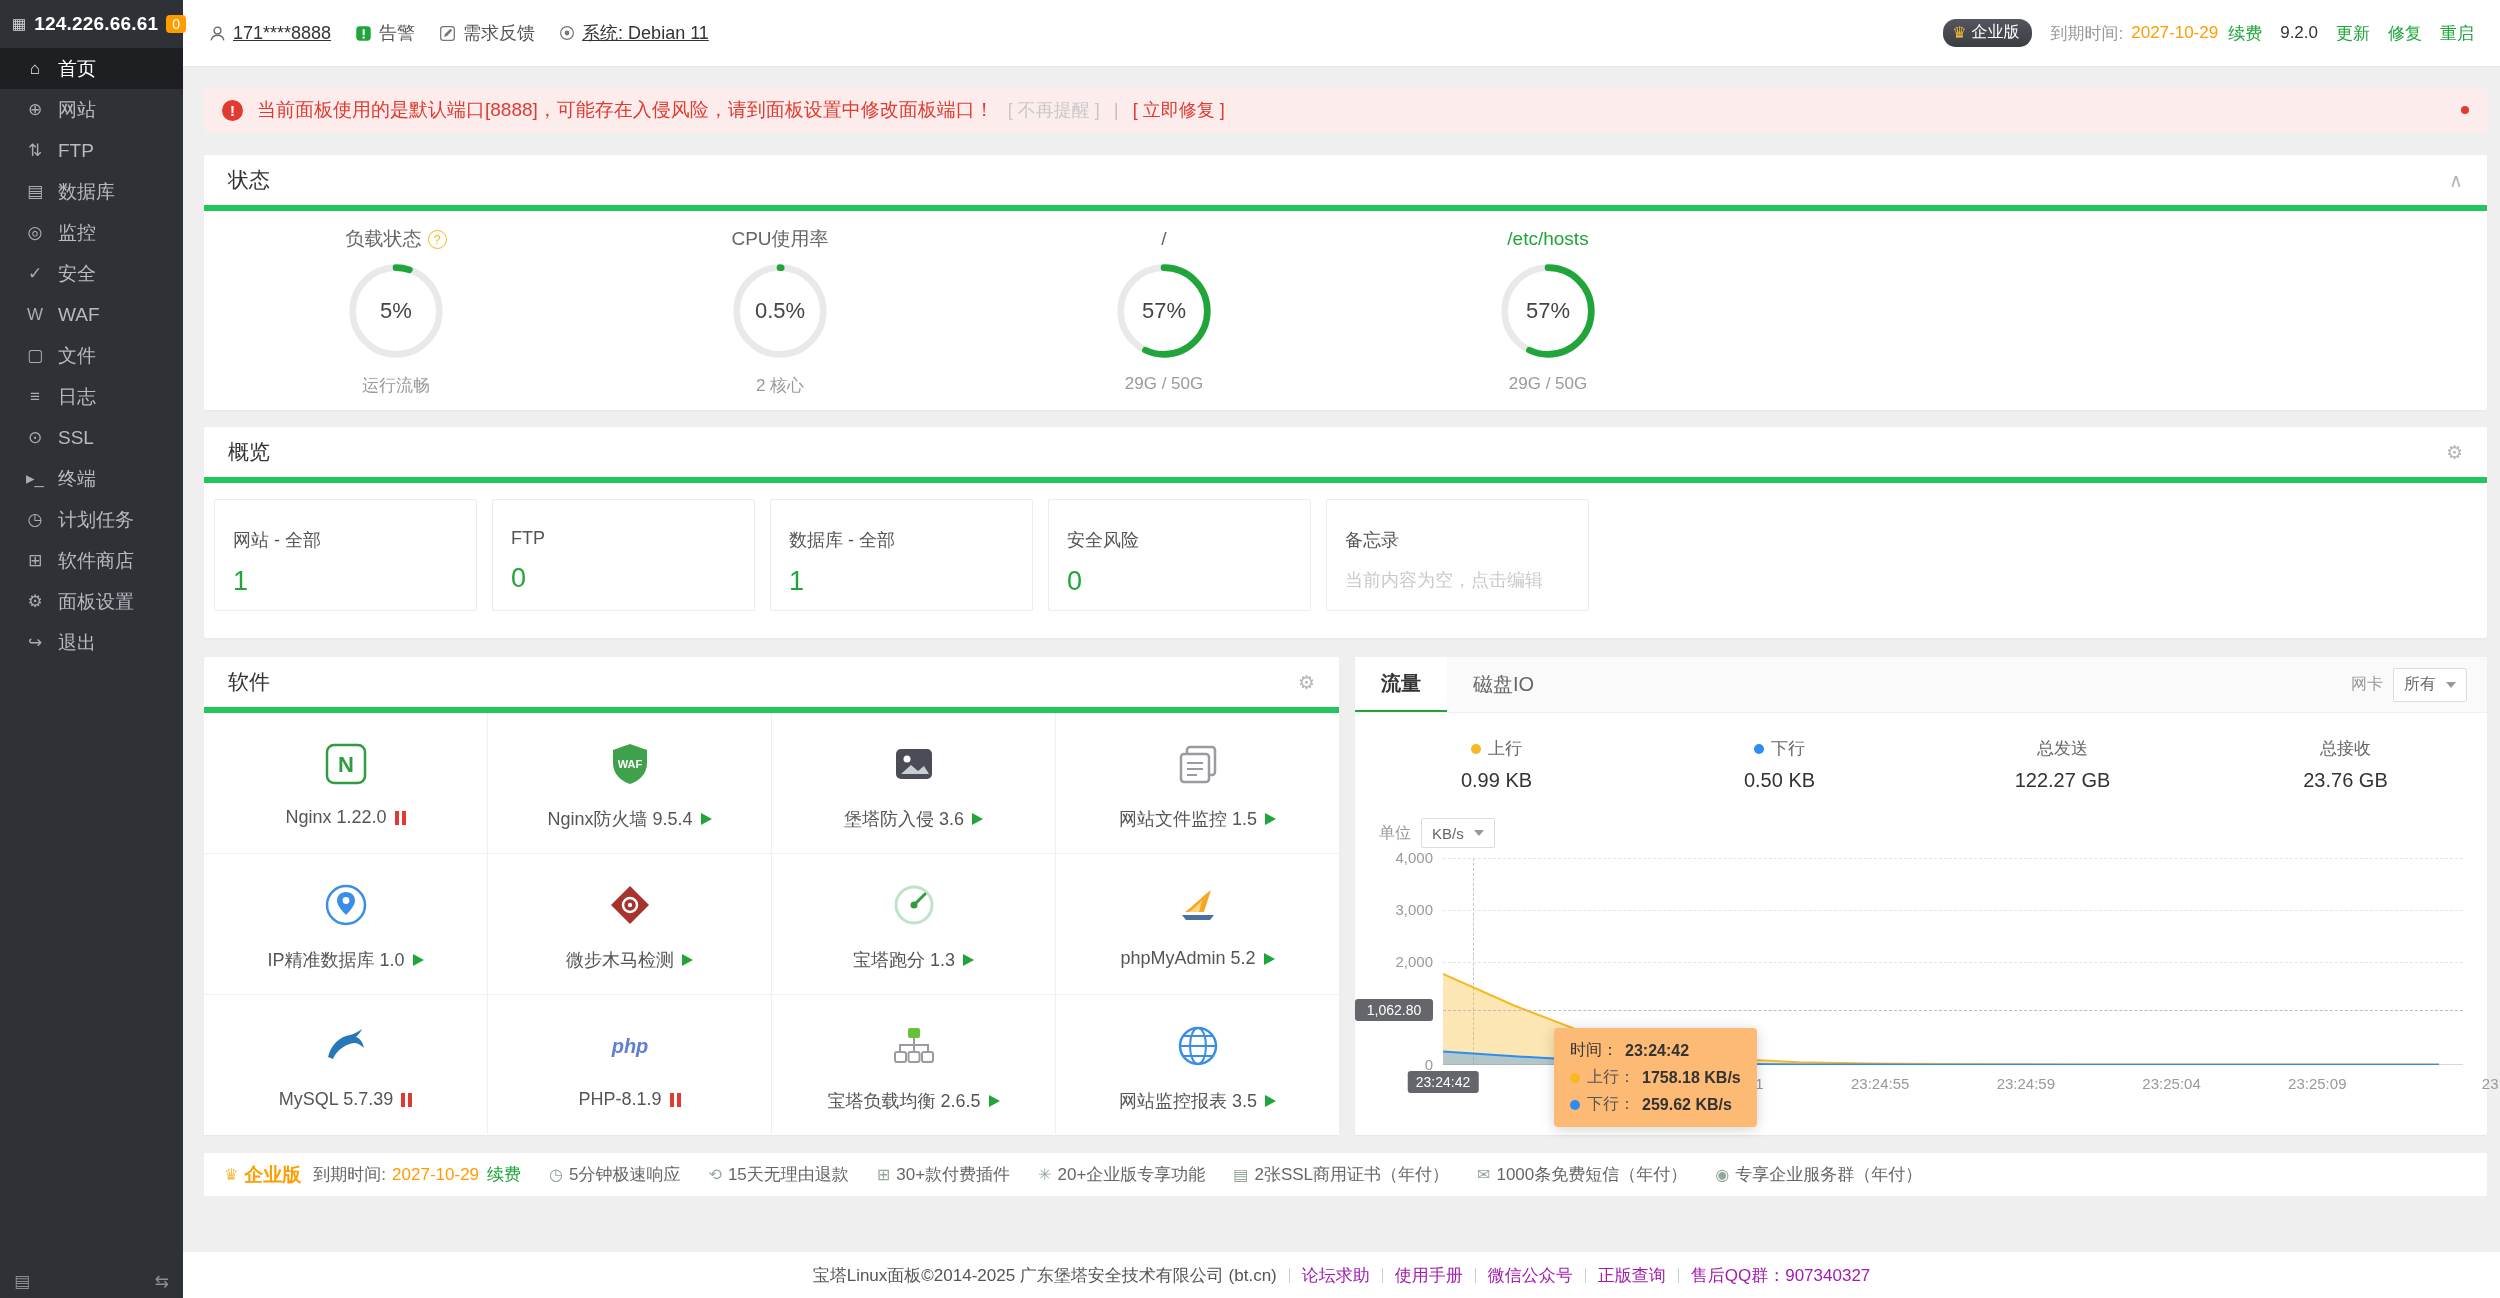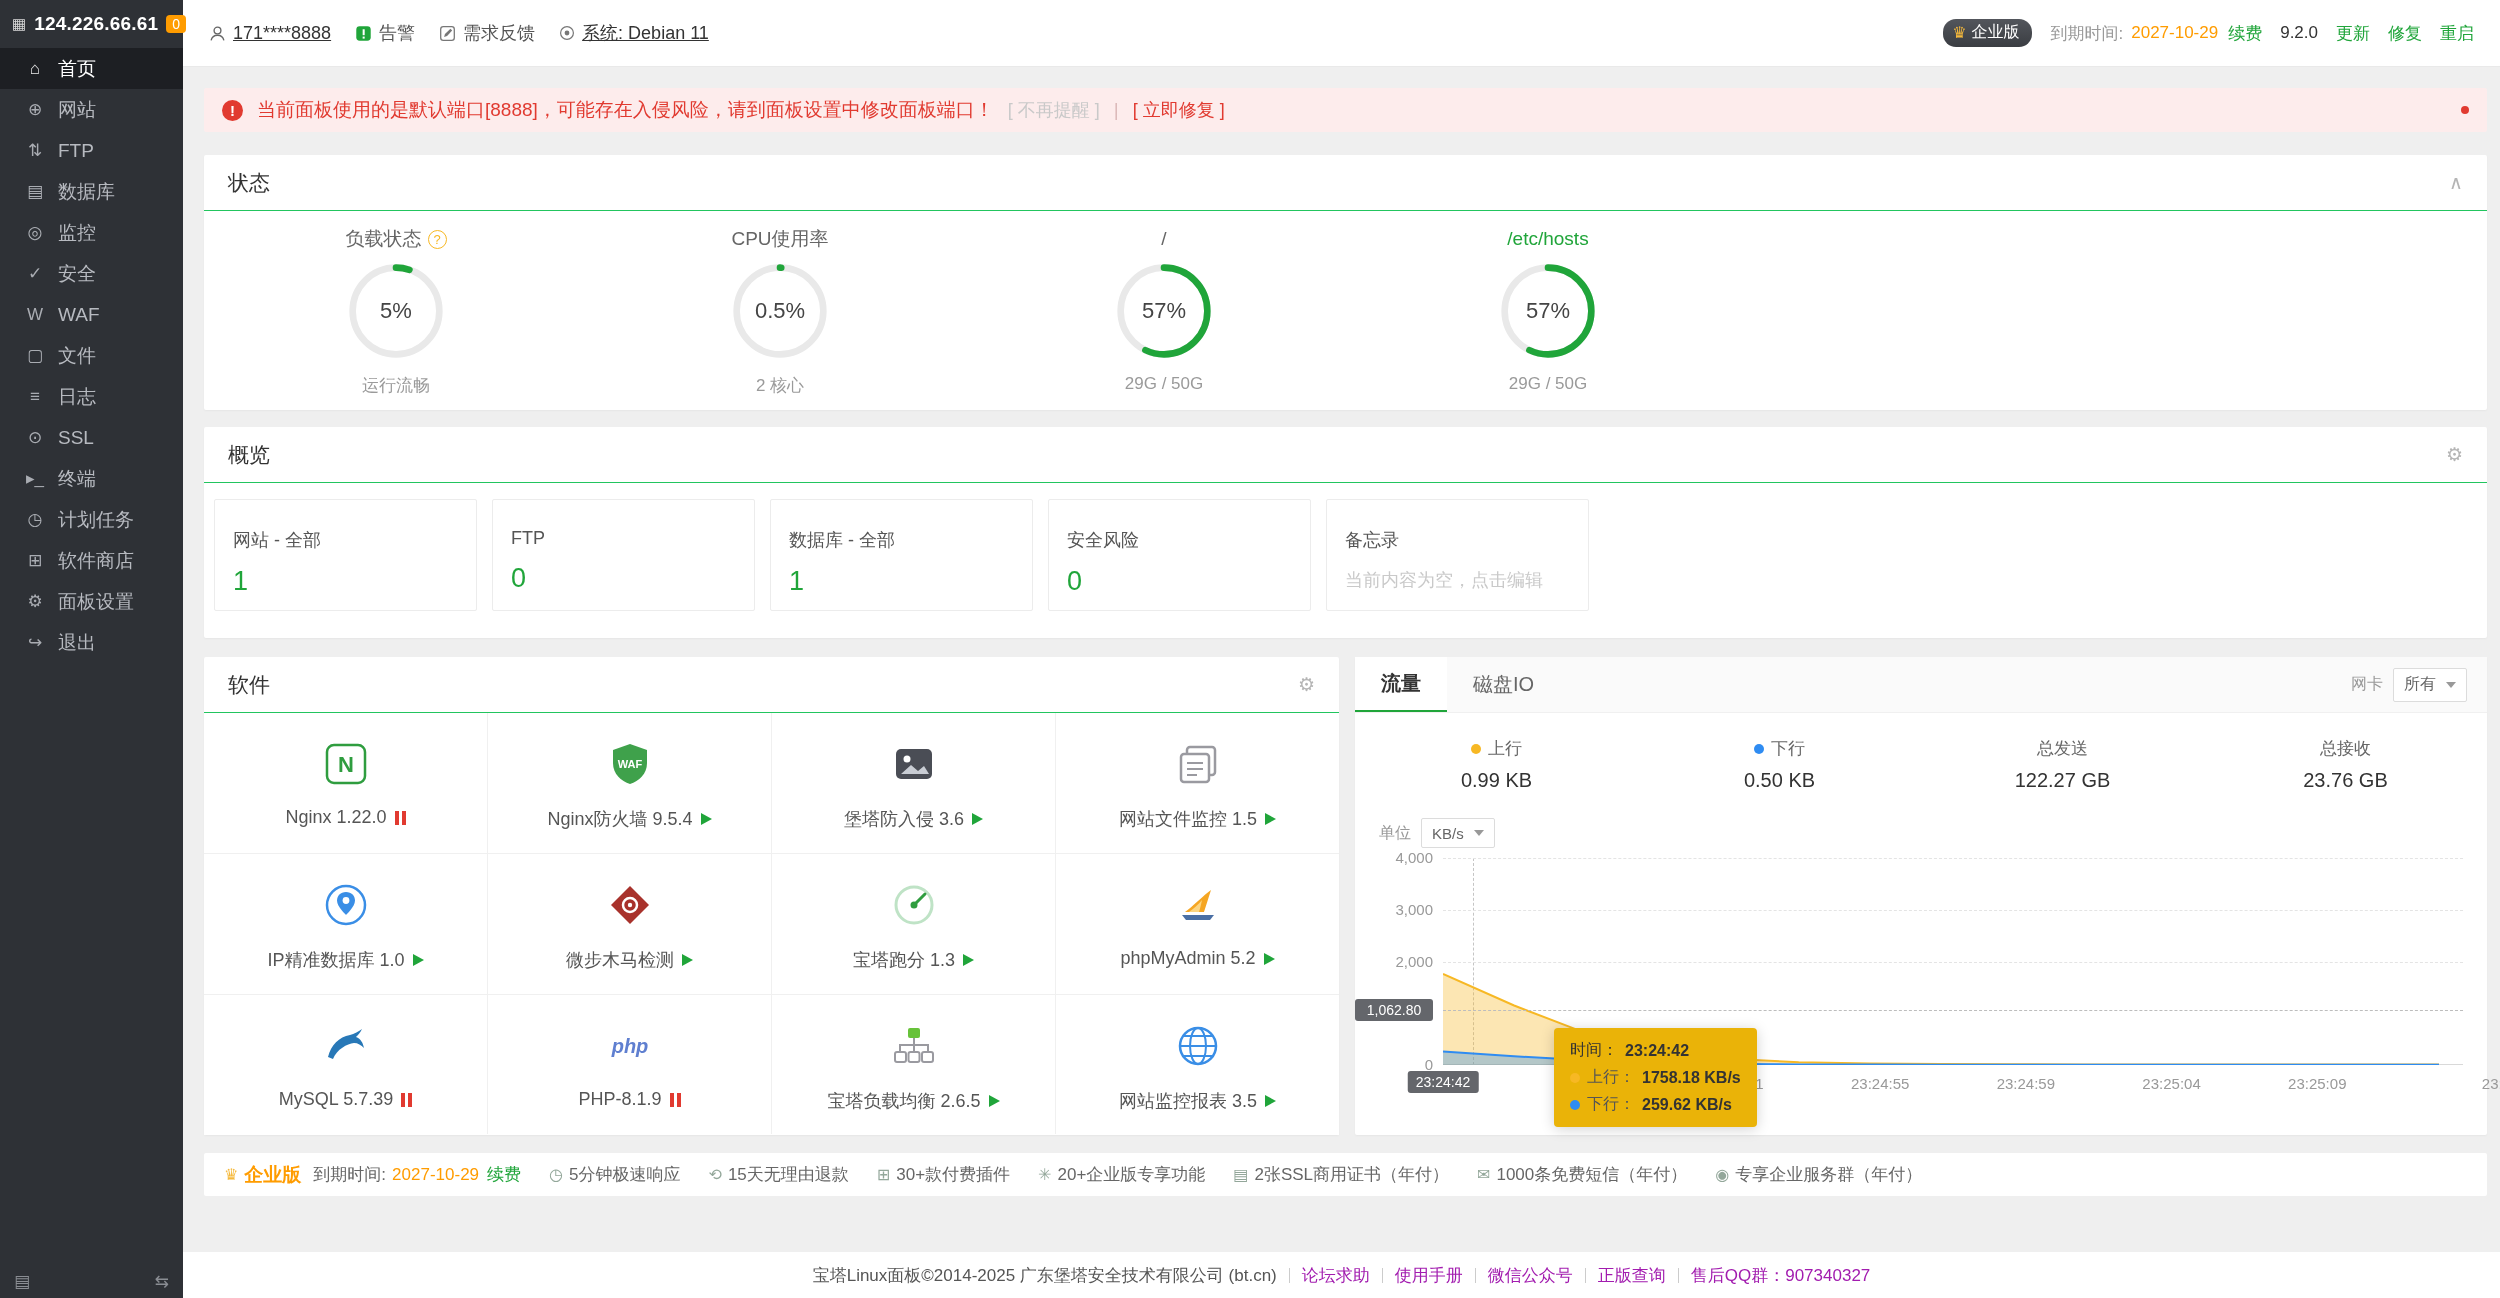--- a/index.html
+++ b/index.html
@@ -39,21 +39,21 @@
   .banner { margin:21px 0 23px; height:44px; background:#fdecec; border-radius:2px; display:flex; align-items:center; padding:0 18px; gap:14px; }
   .warn-circle { width:21px; height:21px; border-radius:50%; background:#e13a30; color:#fff; font-size:15px; font-weight:bold; display:flex; align-items:center; justify-content:center; flex-shrink:0; }
   .warn-msg { color:#e13a30; font-size:19px; }
   .warn-dismiss { color:#c9c9c9; font-size:18px; cursor:pointer; }
   .warn-div { color:#dcb9b9; }
   .warn-fix { color:#e13a30; font-size:18px; cursor:pointer; }
   .warn-dot { margin-left:auto; width:8px; height:8px; border-radius:50%; background:#e13a30; }
 
   
   .card { background:#fff; border-radius:2px; box-shadow:0 1px 2px rgba(0,0,0,.04); }
-  .card-header { height:56px; display:flex; align-items:center; padding:0 24px; border-bottom:1px solid #22c55e; font-size:21px; color:#333; }
+  .card-header { height:56px; display:flex; align-items:center; padding:0 24px; border-bottom:6px solid #22c55e; font-size:21px; color:#333; }
   .hdr-icon { margin-left:auto; color:#b5b5b5; font-size:19px; cursor:pointer; }
 
   
   .card-status { height:255px; margin-bottom:17px; }
   .gauge-row { display:flex; padding-top:16px; }
   .gauge-col { width:384px; display:flex; flex-direction:column; align-items:center; }
   .g-title { font-size:19px; color:#666; display:flex; align-items:center; gap:6px; height:24px; }
   .g-title.green-title { color:#20a53a; }
   .help { width:19px; height:19px; border:1px solid #f7b824; color:#f7b824; border-radius:50%; font-size:13px; display:flex; align-items:center; justify-content:center; cursor:pointer; }
   .g-ring { position:relative; width:98px; height:98px; margin-top:11px; }
@@ -107,21 +107,21 @@
   #traffic-svg { display:block; width:996px; height:207px; position:relative; z-index:2; }
   .grid-line { position:absolute; left:0; right:0; border-top:1px dashed #e4e4e4; z-index:1; }
   .axis-bottom { position:absolute; left:0; right:0; bottom:0; border-top:1px solid #d9d9d9; z-index:1; }
   .yl { position:absolute; left:-70px; width:60px; text-align:right; font-size:15px; color:#999; z-index:3; }
   .avg-line { position:absolute; left:0; right:0; border-top:1px dashed #bdbdbd; z-index:3; }
   .avg-badge { position:absolute; left:-88px; width:78px; transform:translateY(-50%); background:#64666b; color:#fff; font-size:14px; text-align:center; padding:3px 2px; border-radius:3px; z-index:4; }
   .pointer-line { position:absolute; left:30px; top:0; bottom:0; border-left:1px dashed #c5c5c5; z-index:1; }
   .x-axis { margin-left:64px; position:relative; height:26px; margin-top:6px; }
   .xl { position:absolute; transform:translateX(-50%); top:4px; font-size:15px; color:#999; white-space:nowrap; }
   .xl.x-badge { background:#64666b; color:#fff; padding:3px 8px; border-radius:3px; top:0; font-size:14px; }
-  .tooltip { position:absolute; left:199px; top:371px; background:#eab308; border-radius:4px; box-shadow:0 2px 14px rgba(0,0,0,.18); padding:12px 16px; z-index:9; }
+  .tooltip { position:absolute; left:199px; top:371px; background:#fdba74; border-radius:4px; box-shadow:0 2px 14px rgba(0,0,0,.18); padding:12px 16px; z-index:9; }
   .tt-line { display:flex; align-items:center; gap:7px; font-size:16px; color:#555; margin-top:6px; }
   .tt-line:first-child { margin-top:0; color:#333; }
   .tt-val { color:#333; font-weight:bold; }
 
   
   .probar { height:43px; background:#fff; border-radius:2px; display:flex; align-items:center; padding:0 20px; gap:12px; }
   .pb-edition { color:#ff9c00; font-weight:bold; font-size:19px; display:flex; align-items:center; gap:6px; }
   .pb-label { color:#666; font-size:17px; }
   .pb-feature { display:flex; align-items:center; gap:6px; color:#666; font-size:17px; margin-left:16px; }
   .pb-ficon { color:#93a79a; font-size:16px; }

